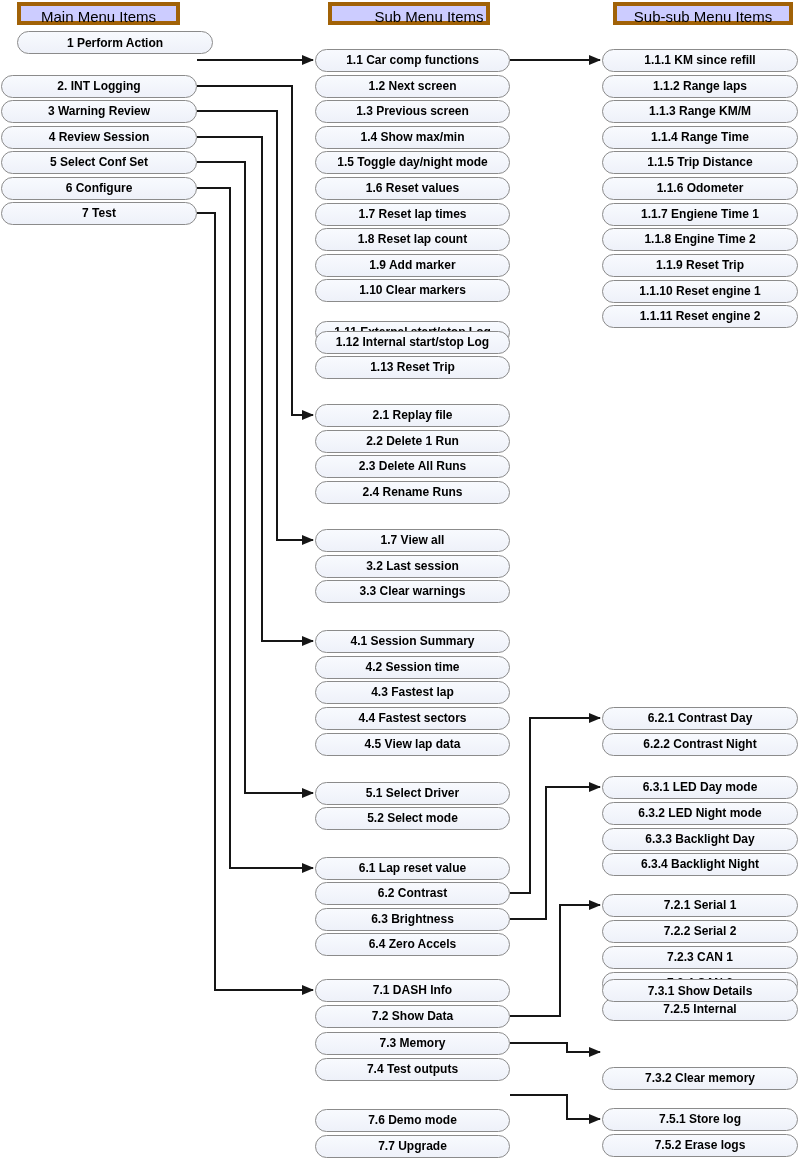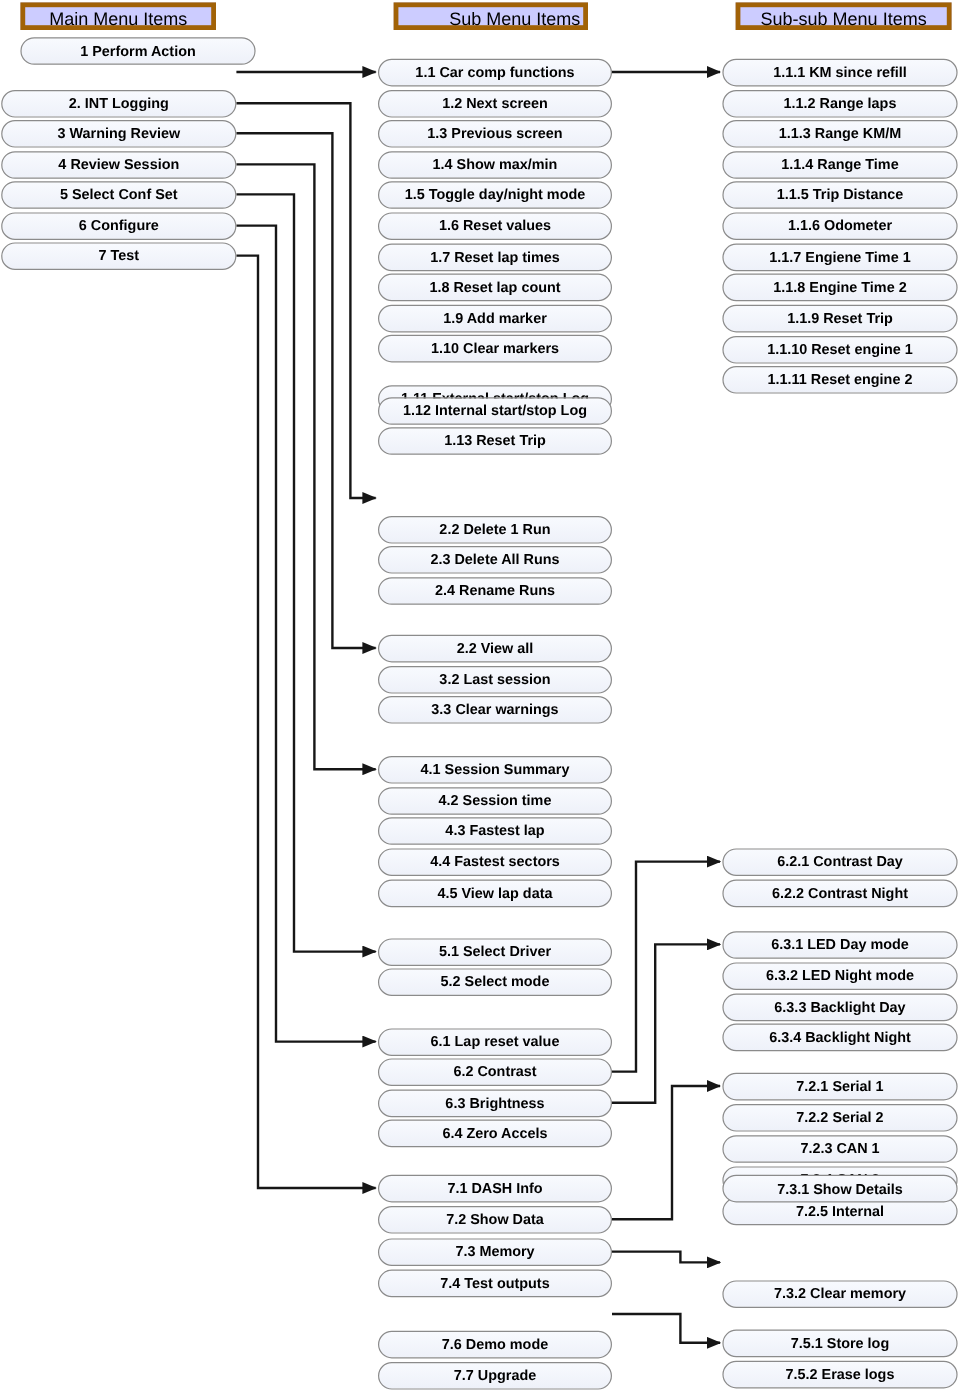--- a/index.html
+++ b/index.html
@@ -77,24 +77,25 @@
     <div class="pill" style="left: 315px; top: 125.5px; width: 195px; height: 23px;">1.4 Show max/min</div>
     <div class="pill" style="left: 315px; top: 150.5px; width: 195px; height: 23px;">1.5 Toggle day/night mode</div>
     <div class="pill" style="left: 315px; top: 176.5px; width: 195px; height: 23px;">1.6 Reset values</div>
     <div class="pill" style="left: 315px; top: 202.5px; width: 195px; height: 23px;">1.7 Reset lap times</div>
     <div class="pill" style="left: 315px; top: 227.5px; width: 195px; height: 23px;">1.8 Reset lap count</div>
     <div class="pill" style="left: 315px; top: 253.5px; width: 195px; height: 23px;">1.9 Add marker</div>
     <div class="pill" style="left: 315px; top: 278.5px; width: 195px; height: 23px;">1.10 Clear markers</div>
     <div class="pill" style="left: 315px; top: 304.5px; width: 195px; height: 23px; margin-top: 16px;">1.11 External start/stop Log</div>
     <div class="pill" style="left: 315px; top: 330.5px; width: 195px; height: 23px;">1.12 Internal start/stop Log</div>
     <div class="pill" style="left: 315px; top: 355.5px; width: 195px; height: 23px;">1.13 Reset Trip</div>
+    <div class="pill" style="left: 315px; top: 403.5px; width: 195px; height: 23px;">2.1 Replay file</div>
     <div class="pill" style="left: 315px; top: 429.5px; width: 195px; height: 23px;">2.2 Delete 1 Run</div>
     <div class="pill" style="left: 315px; top: 454.5px; width: 195px; height: 23px;">2.3 Delete All Runs</div>
     <div class="pill" style="left: 315px; top: 480.5px; width: 195px; height: 23px;">2.4 Rename Runs</div>
-    <div class="pill" style="left: 315px; top: 528.5px; width: 195px; height: 23px;">2.2 View all</div>
+    <div class="pill" style="left: 315px; top: 528.5px; width: 195px; height: 23px;">1.7 View all</div>
     <div class="pill" style="left: 315px; top: 554.5px; width: 195px; height: 23px;">3.2 Last session</div>
     <div class="pill" style="left: 315px; top: 579.5px; width: 195px; height: 23px;">3.3 Clear warnings</div>
     <div class="pill" style="left: 315px; top: 629.5px; width: 195px; height: 23px;">4.1 Session Summary</div>
     <div class="pill" style="left: 315px; top: 655.5px; width: 195px; height: 23px;">4.2 Session time</div>
     <div class="pill" style="left: 315px; top: 680.5px; width: 195px; height: 23px;">4.3 Fastest lap</div>
     <div class="pill" style="left: 315px; top: 706.5px; width: 195px; height: 23px;">4.4 Fastest sectors</div>
     <div class="pill" style="left: 315px; top: 732.5px; width: 195px; height: 23px;">4.5 View lap data</div>
     <div class="pill" style="left: 315px; top: 781.5px; width: 195px; height: 23px;">5.1 Select Driver</div>
     <div class="pill" style="left: 315px; top: 806.5px; width: 195px; height: 23px;">5.2 Select mode</div>
     <div class="pill" style="left: 315px; top: 856.5px; width: 195px; height: 23px;">6.1 Lap reset value</div>

